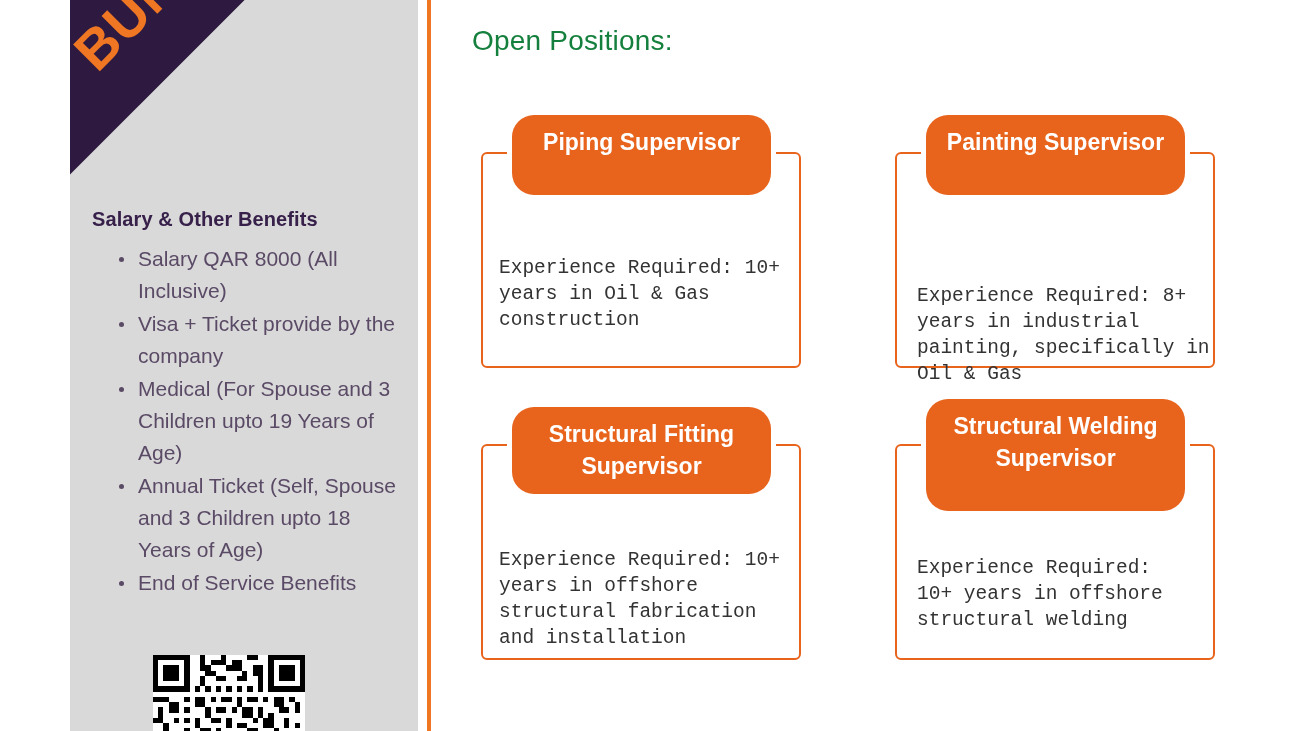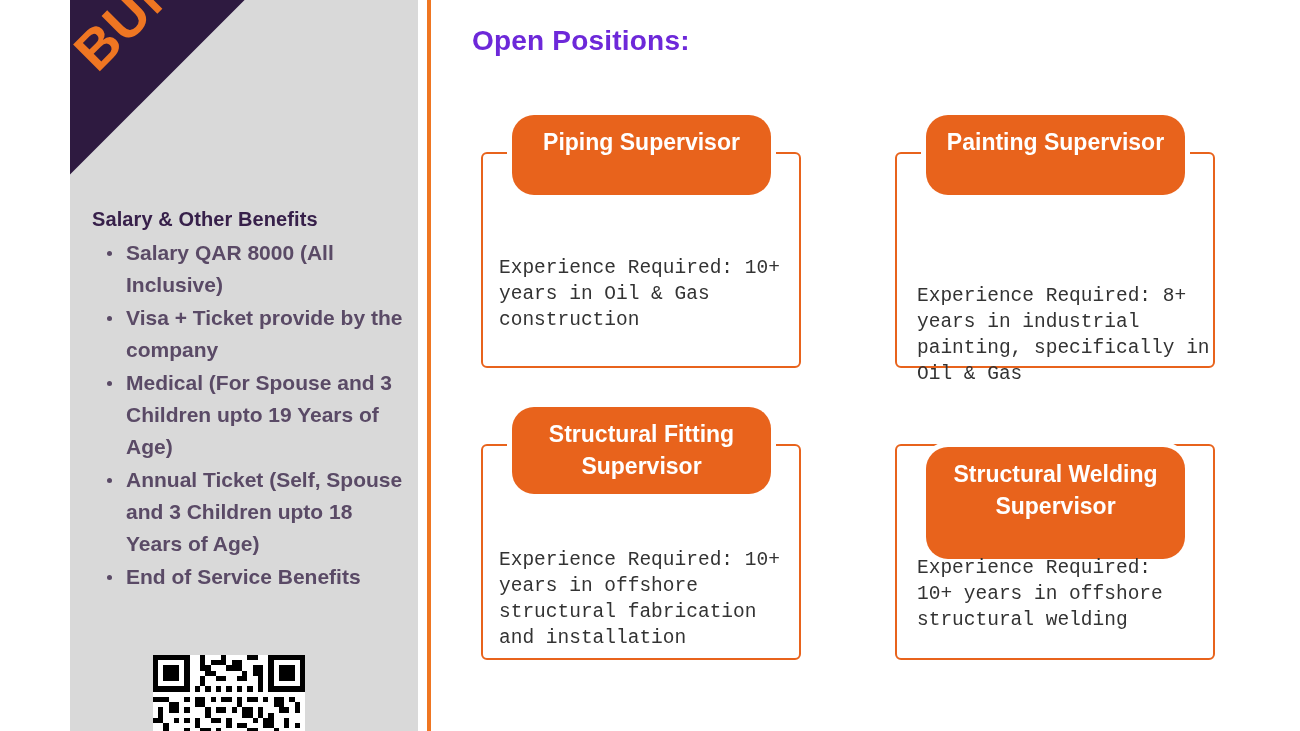--- a/index.html
+++ b/index.html
@@ -75,24 +75,23 @@
     width: 320px;
   }
   .benefits-title {
     font-size: 20px;
     font-weight: bold;
     color: #37204a;
     margin: 0 0 6px 0;
     letter-spacing: 0.1px;
   }
   .benefits-list {
-    margin: 0;
+    margin: 12px;
     padding: 0 0 0 34px;
     list-style: none;
-    font-weight: bold;
   }
   .benefits-list li {
     position: relative;
     font-size: 21px;
     line-height: 32px;
     color: #5a4a66;
     margin: 0 0 1px 0;
     padding-left: 0;
   }
   .benefits-list li::before {
@@ -131,22 +130,22 @@
     left: 431px;
     top: 0;
     width: 869px;
     height: 731px;
   }
   .heading {
     position: absolute;
     left: 41px;
     top: 25px;
     font-size: 28px;
-    font-weight: bold;
-    color: #6d28d9;
+    font-weight: normal;
+    color: #15803d;
     letter-spacing: 0.2px;
     margin: 0;
   }
 
   .cards {
     position: absolute;
     left: 0;
     top: 0;
     width: 869px;
     height: 731px;
@@ -188,21 +187,20 @@
     font-size: 23px;
     font-weight: bold;
     line-height: 32px;
     text-align: center;
     
     box-shadow: 0 0 0 5px #ffffff;
   }
   .card-title.three-line {
     min-height: 112px;
     top: -8px;
-    margin-top: 48px;
   }
 
   .card-body {
     position: absolute;
     left: 18px;
     top: 140px;
     width: 286px;
     font-size: 19.5px;
     line-height: 26px;
     color: #333333;

